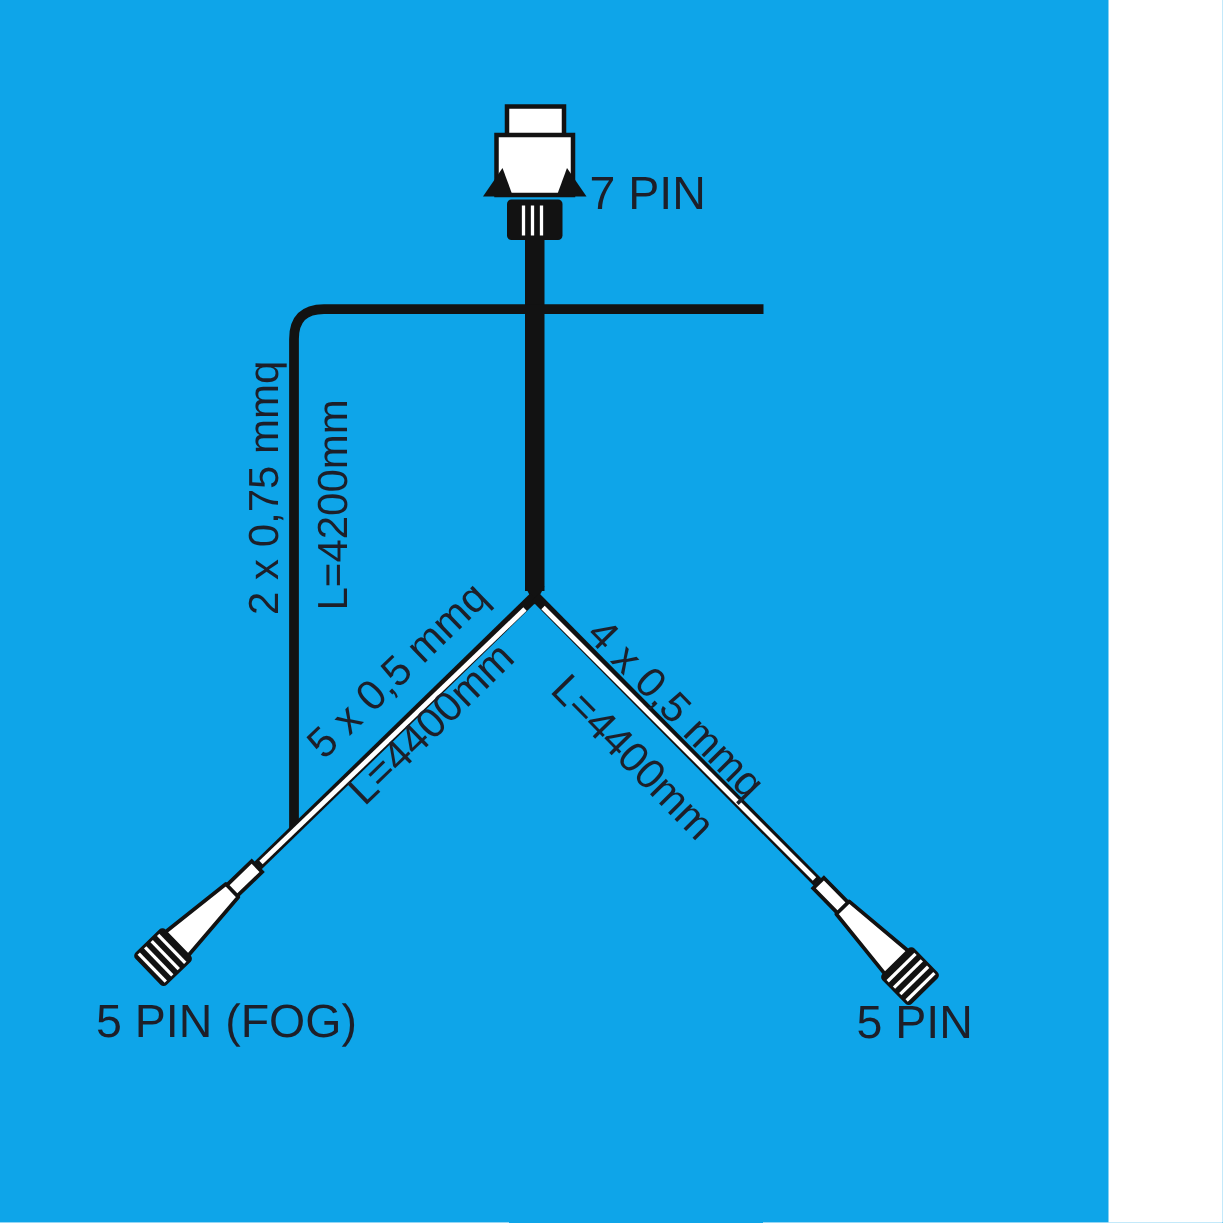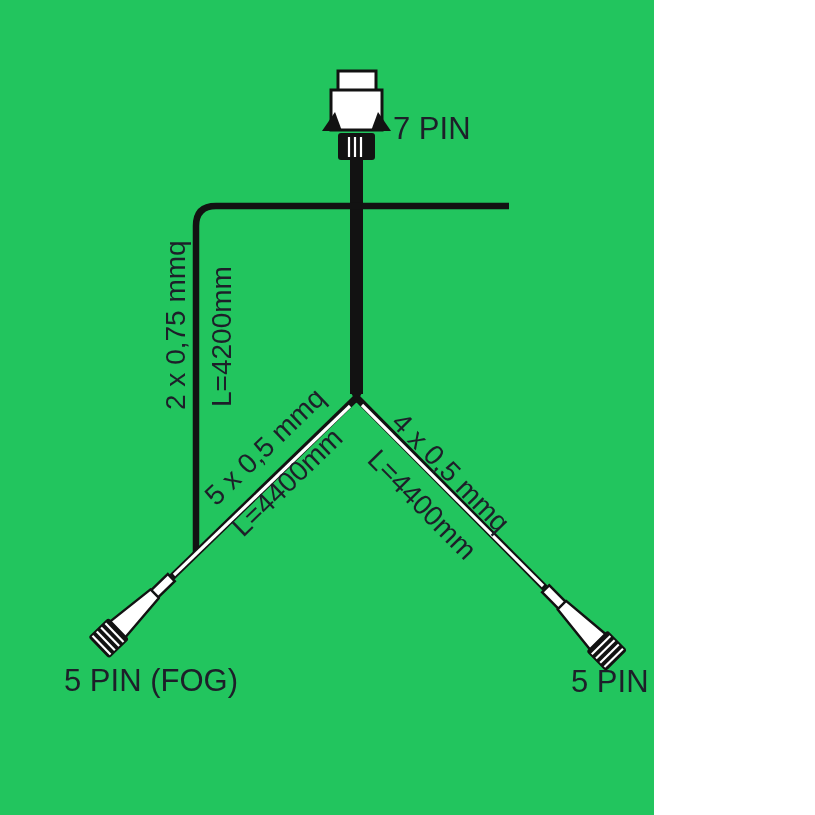--- a/index.html
+++ b/index.html
@@ -2,23 +2,23 @@
 <html><head>
 <meta charset="utf-8">
 <style>
   html, body {
     margin: 0;
     padding: 0;
     background: #ffffff;
   }
   .canvas {
     position: relative;
-    width: 654px;
+    width: 739px;
     height: 815px;
-    background: #22c55e;
+    background: #0ea5e9;
     overflow: hidden;
   }
   svg text {
     font-family: "Liberation Sans", sans-serif;
     fill: #1d1f29;
   }
   .lbl { font-size: 31px; }
   .rot { font-size: 28px; }
   .outline { fill: #ffffff; stroke: #121212; }
   .solid   { fill: #121212; stroke: none; }

